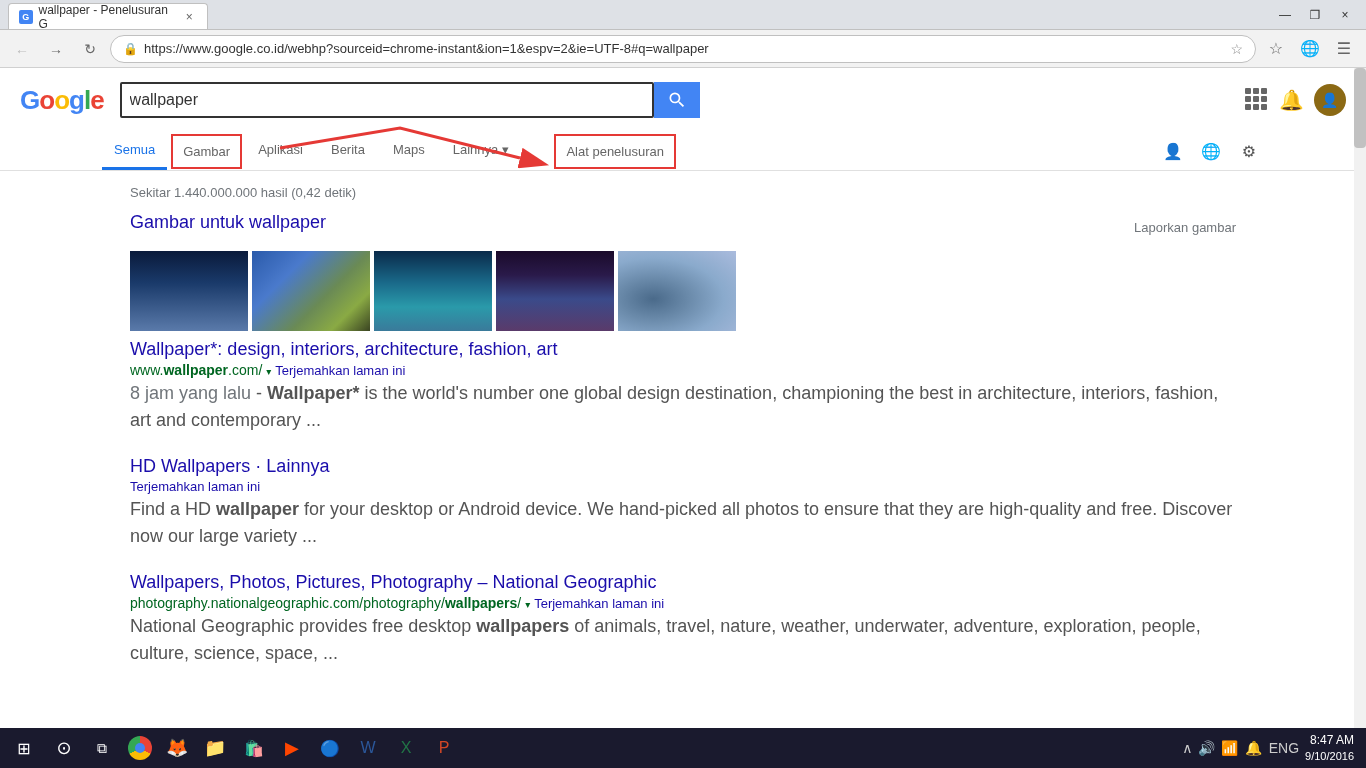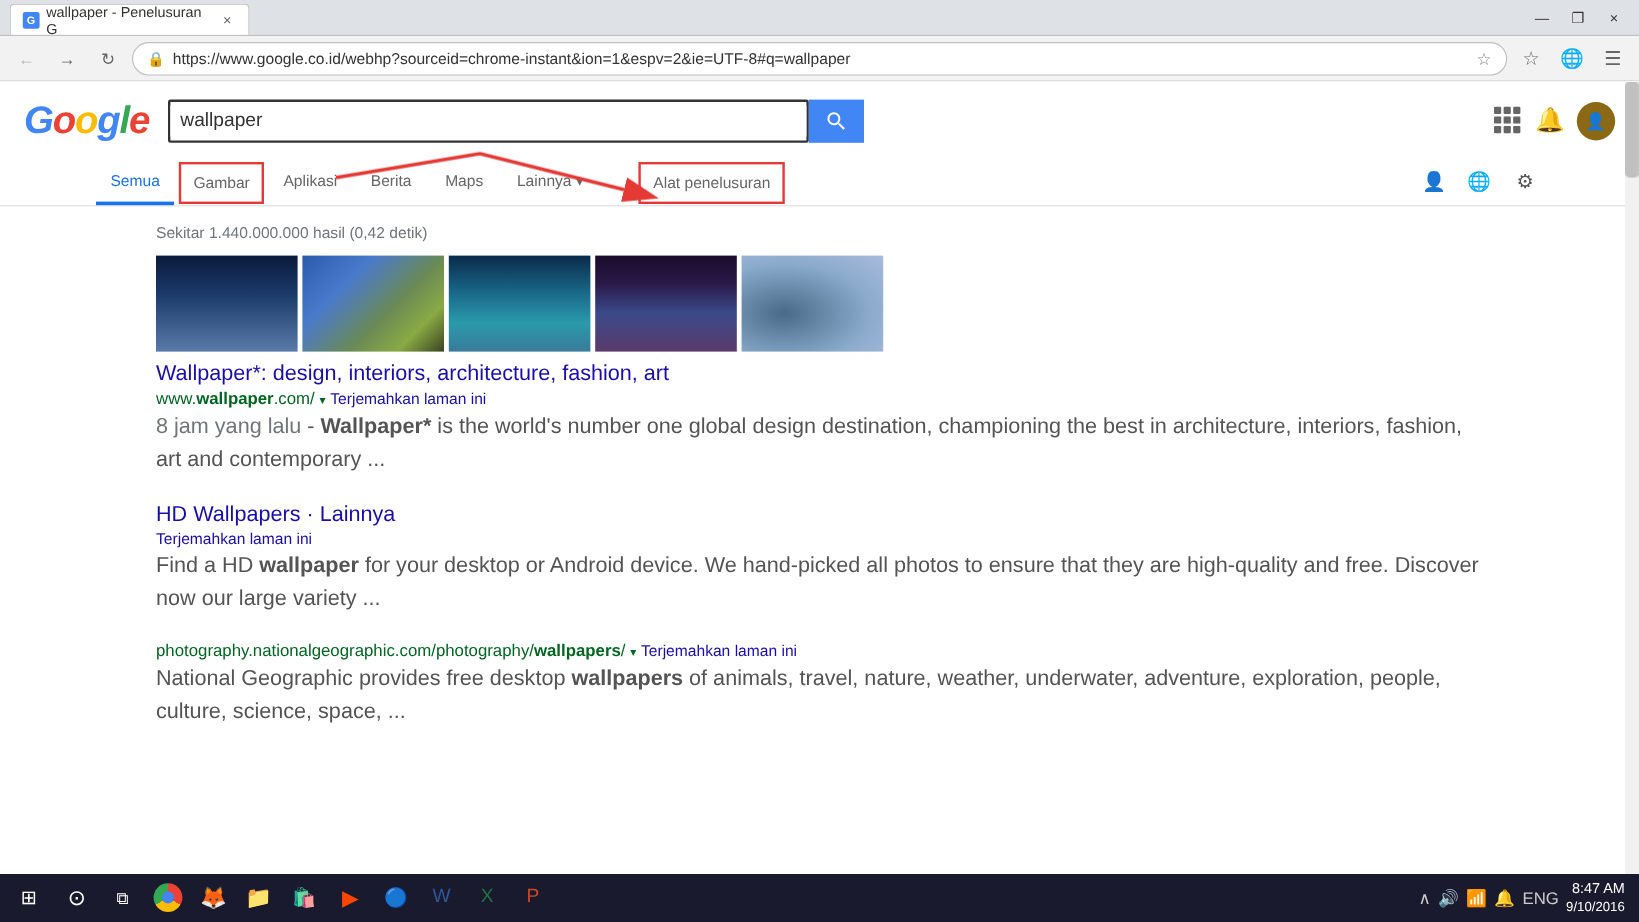--- a/index.html
+++ b/index.html
@@ -134,25 +134,24 @@
 
     
     .google-header {
       display: flex;
       align-items: center;
       padding: 14px 20px;
       gap: 16px;
       background: #fff;
     }
     .google-logo {
-      font-size: 32px;
+      font-size: 26px;
       font-weight: bold;
       letter-spacing: -1px;
       flex-shrink: 0;
-      font-style: italic;
     }
     .logo-g { color: #4285f4; }
     .logo-o1 { color: #ea4335; }
     .logo-o2 { color: #fbbc05; }
     .logo-gl { color: #4285f4; }
     .logo-e { color: #34a853; }
 
     .search-box-container {
       display: flex;
       align-items: center;
@@ -218,21 +217,21 @@
       background: #8b6914;
       overflow: hidden;
       display: flex; align-items: center; justify-content: center;
       color: #fff; font-size: 14px; font-weight: bold;
     }
 
     
     .nav-tabs {
       display: flex;
       align-items: center;
-      padding: 0 80px;
+      padding: 0 102px;
       border-bottom: 1px solid #e0e0e0;
       gap: 4px;
     }
     .nav-tab {
       padding: 10px 12px;
       font-size: 13px;
       color: #666;
       cursor: pointer;
       border-bottom: 3px solid transparent;
       text-decoration: none;
@@ -513,20 +512,24 @@
     <div class="nav-divider" style="margin-left:auto; display:flex; align-items:center; gap:8px;">
       <div class="nav-right-btn">👤</div>
       <div class="nav-right-btn">🌐</div>
       <div class="nav-right-btn">⚙</div>
     </div>
   </div>
 
   <div class="results-container">
     <div class="results-count">Sekitar 1.440.000.000 hasil (0,42 detik)</div>
 
+    <div class="image-section-header">
+      <a class="image-section-title" href="#">Gambar untuk wallpaper</a>
+      <a class="report-link" href="#">Laporkan gambar</a>
+    </div>
     <div class="image-row">
       <div class="thumb-placeholder thumb1"></div>
       <div class="thumb-placeholder thumb2"></div>
       <div class="thumb-placeholder thumb3"></div>
       <div class="thumb-placeholder thumb4"></div>
       <div class="thumb-placeholder thumb5"></div>
     </div>
 
     <div class="result-item">
       <a class="result-title" href="#">Wallpaper*: design, interiors, architecture, fashion, art</a>
@@ -543,20 +546,21 @@
       <a class="result-title" href="#">HD Wallpapers · Lainnya</a>
       <div class="result-url-line">
         <a class="translate-link" href="#">Terjemahkan laman ini</a>
       </div>
       <div class="result-desc">
         Find a HD <span class="result-desc-bold">wallpaper</span> for your desktop or Android device. We hand-picked all photos to ensure that they are high-quality and free. Discover now our large variety ...
       </div>
     </div>
 
     <div class="result-item">
+      <a class="result-title" href="#">Wallpapers, Photos, Pictures, Photography – National Geographic</a>
       <div class="result-url-line">
         <span class="result-url">photography.nationalgeographic.com/photography/<span class="result-url-bold">wallpapers</span>/ <span class="dropdown-arrow">▾</span></span>
         <a class="translate-link" href="#">Terjemahkan laman ini</a>
       </div>
       <div class="result-desc">
         National Geographic provides free desktop <span class="result-desc-bold">wallpapers</span> of animals, travel, nature, weather, underwater, adventure, exploration, people, culture, science, space, ...
       </div>
     </div>
   </div>
 </div>

